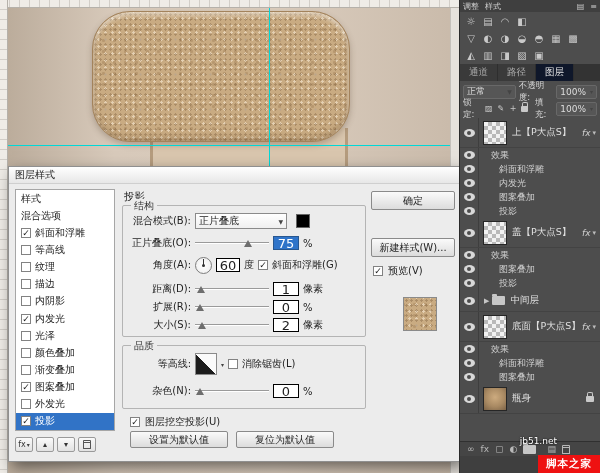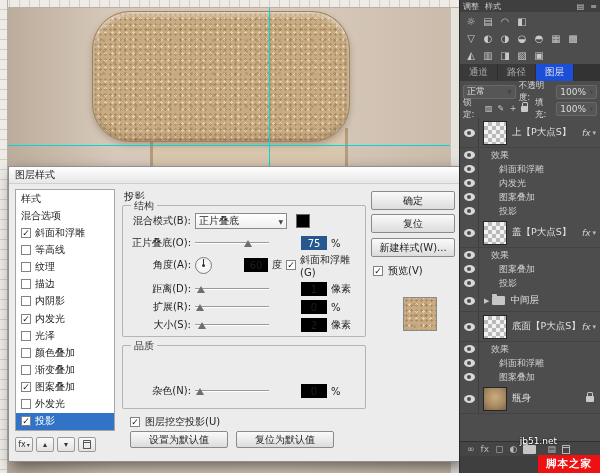--- a/index.html
+++ b/index.html
@@ -49,22 +49,22 @@
   .frow { position:absolute; left:6px; right:4px; height:18px; display:flex; align-items:center; gap:4px; }
   .flabel { width:62px; flex:none; text-align:right; font-size:10px; }
   .ddl { height:16px; border:1px solid #8a8a8a; background:linear-gradient(#fff,#efefef);
     display:flex; align-items:center; justify-content:space-between; padding:0 3px; }
   .dd-arrow { font-size:6px; color:#444; }
   .swatchB { width:14px; height:14px; background:#000; border:1px solid #666; margin-left:5px; }
   .slider { position:relative; width:74px; height:12px; flex:none; }
   .slider .track { position:absolute; left:0; right:0; top:5px; height:2px; background:#9a9a9a; border-bottom:1px solid #fff; }
   .slider .sthumb { position:absolute; top:3px; width:0; height:0;
     border-left:4px solid transparent; border-right:4px solid transparent; border-bottom:7px solid #6e6e6e; }
-  .valbox { width:26px; height:14px; border:7px solid #000000; background:#fff; font-size:10px;
-    display:flex; align-items:center; justify-content:center;margin-left:28px; }
+  .valbox { width:26px; height:14px; border:1px solid #000000; background:#fff; font-size:13px;
+    display:flex; align-items:center; justify-content:center; }
   .valbox.selblue { background:#2f74c9; color:#fff; border-color:#28578f; }
   .unit { font-size:10px; }
   .dial { position:relative; width:17px; height:17px; border:1px solid #7d7d7d; border-radius:50%;
     background:radial-gradient(#ffffff,#ececec); flex:none; }
   .dial .needle { position:absolute; left:7px; top:1px; width:1px; height:7px; background:#333; }
   .dial .hub { position:absolute; left:6px; top:6px; width:3px; height:3px; background:#333; border-radius:50%; }
   .contour-thumb { width:22px; height:22px; border:1px solid #8a8a8a;
     background:linear-gradient(45deg,#1c1c1c 0 49.5%,#fafafa 50%); flex:none; }
   .btn { border:1px solid #8a8a8a; background:linear-gradient(#fafafa,#dcdcdc); border-radius:2px;
     font-size:10px; display:flex; align-items:center; justify-content:center; }
@@ -82,21 +82,21 @@
   #panel-header { position:absolute; top:0; left:0; right:0; height:12px; background:#3f3f3f;
     display:flex; align-items:center; padding:0 3px; gap:6px; font-size:8px; color:#cfcfcf; }
   #panel-header .spacer { flex:1; }
   #adjust-grid { position:absolute; top:14px; left:3px; width:135px; }
   .arow { display:flex; gap:1px; margin-bottom:2px; }
   .aicon { width:16px; height:15px; display:flex; align-items:center; justify-content:center;
     font-size:10px; color:#c9c9c9; }
   #panel-tabs { position:absolute; top:64px; left:0; right:0; height:17px; display:flex; background:#333; }
   .ptab { padding:0 9px; display:flex; align-items:center; font-size:9.5px; background:#3a3a3a;
     color:#ababab; border-right:1px solid #2e2e2e; }
-  .ptab.active { background:#1d4ed8; color:#e5e5e5; }
+  .ptab.active { background:#0f172a; color:#e5e5e5; }
   #blend-row { position:absolute; top:83px; left:0; right:0; height:17px; display:flex; align-items:center;
     padding:0 3px; gap:3px; font-size:8.5px; }
   .pdrop { height:14px; border:1px solid #686868; background:#565656; color:#ddd; border-radius:2px;
     display:flex; align-items:center; gap:4px; padding:0 3px; font-size:9px;justify-content:space-between; }
   #lock-row { position:absolute; top:101px; left:0; right:0; height:15px; display:flex; align-items:center;
     padding:0 3px; gap:3px; font-size:8.5px; }
   .lkicon { font-size:8px; color:#c9c9c9; width:10px; text-align:center; }
   .css-lock { position:relative; width:8px; height:6px; background:#c9c9c9; border-radius:1px; }
   .css-lock::before { content:""; position:absolute; left:1px; top:-4px; width:4px; height:4px;
     border:1px solid #c9c9c9; border-bottom:0; border-radius:2px 2px 0 0; }
@@ -267,40 +267,46 @@
           <div class="track"></div>
             <div class="sthumb" style="left:4%"></div>
         </div>
         <span class="valbox">2</span>
         <span class="unit">像素</span>
       </div>
     </div>
 
     <div class="fs" id="fs-quality">
       <span class="legend">品质</span>
+      <div class="frow" style="top:6px;height:24px">
+        <span class="flabel">等高线:</span>
+        <div class="contour-thumb"></div>
+        <span class="dd-arrow">▾</span>
+        <span class="cb"></span>
+        <span class="unit">消除锯齿(L)</span>
+      </div>
       <div class="frow" style="top:36px">
         <span class="flabel">杂色(N):</span>
         <div class="slider">
           <div class="track"></div>
             <div class="sthumb" style="left:1%"></div>
         </div>
         <span class="valbox">0</span>
         <span class="unit">%</span>
       </div>
     </div>
 
     <div class="cbrow" style="left:121px;top:248px">
       <span class="cb">✓</span>
       <span>图层挖空投影(U)</span>
     </div>
     <div class="btn" style="position:absolute;left:121px;top:264px;width:98px;height:17px">设置为默认值</div>
     <div class="btn" style="position:absolute;left:227px;top:264px;width:98px;height:17px">复位为默认值</div>
 
     <div class="btn rbtn" style="top:24px">确定</div>
-    <div class="btn rbtn" style="top:47px">复位</div>
     <div class="btn rbtn" style="top:71px">新建样式(W)...</div>
     <div class="cbrow" style="left:364px;top:97px">
       <span class="cb">✓</span>
       <span>预览(V)</span>
     </div>
     <div class="preview-swatch cork"></div>
 
     <div id="dlg-mini">
       <div class="mini">
         <span>fx</span>

